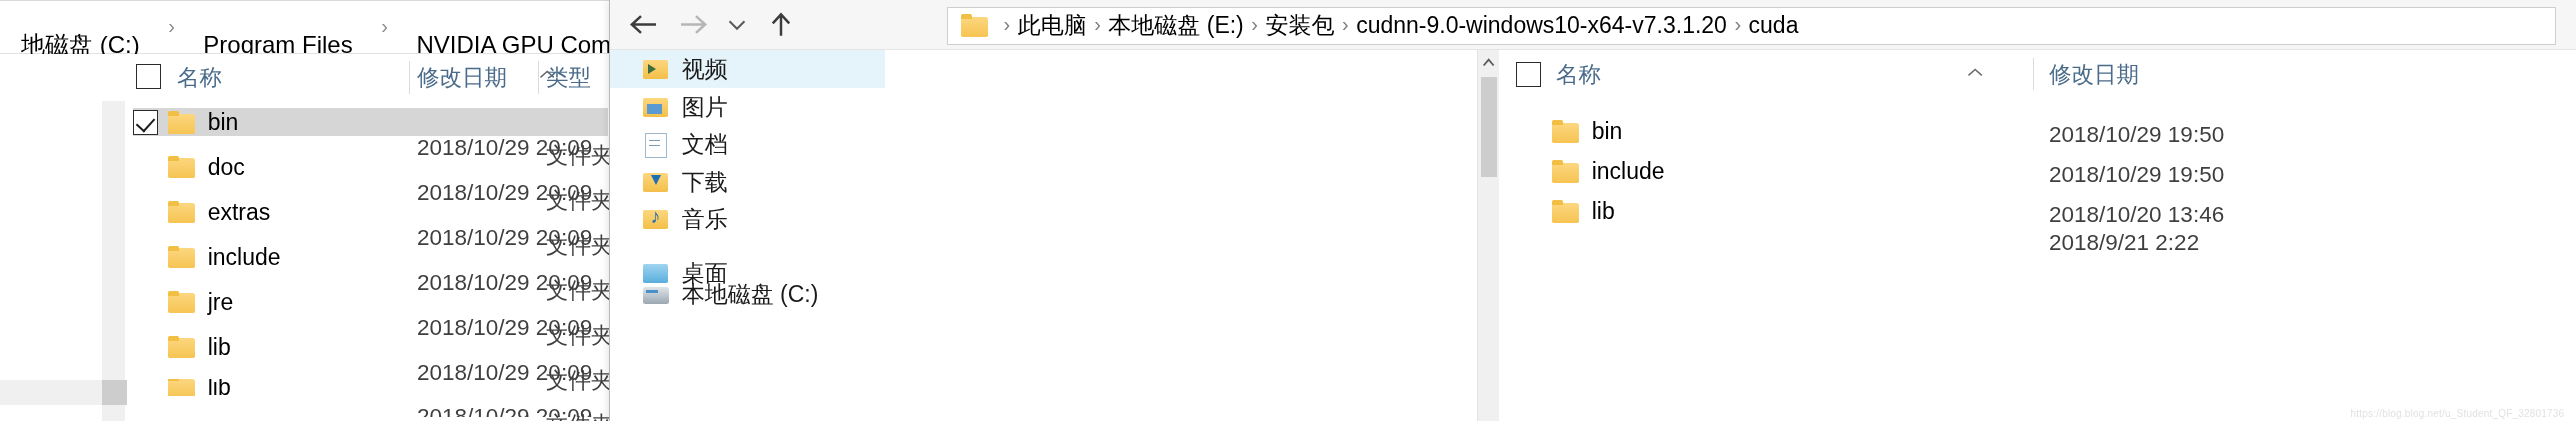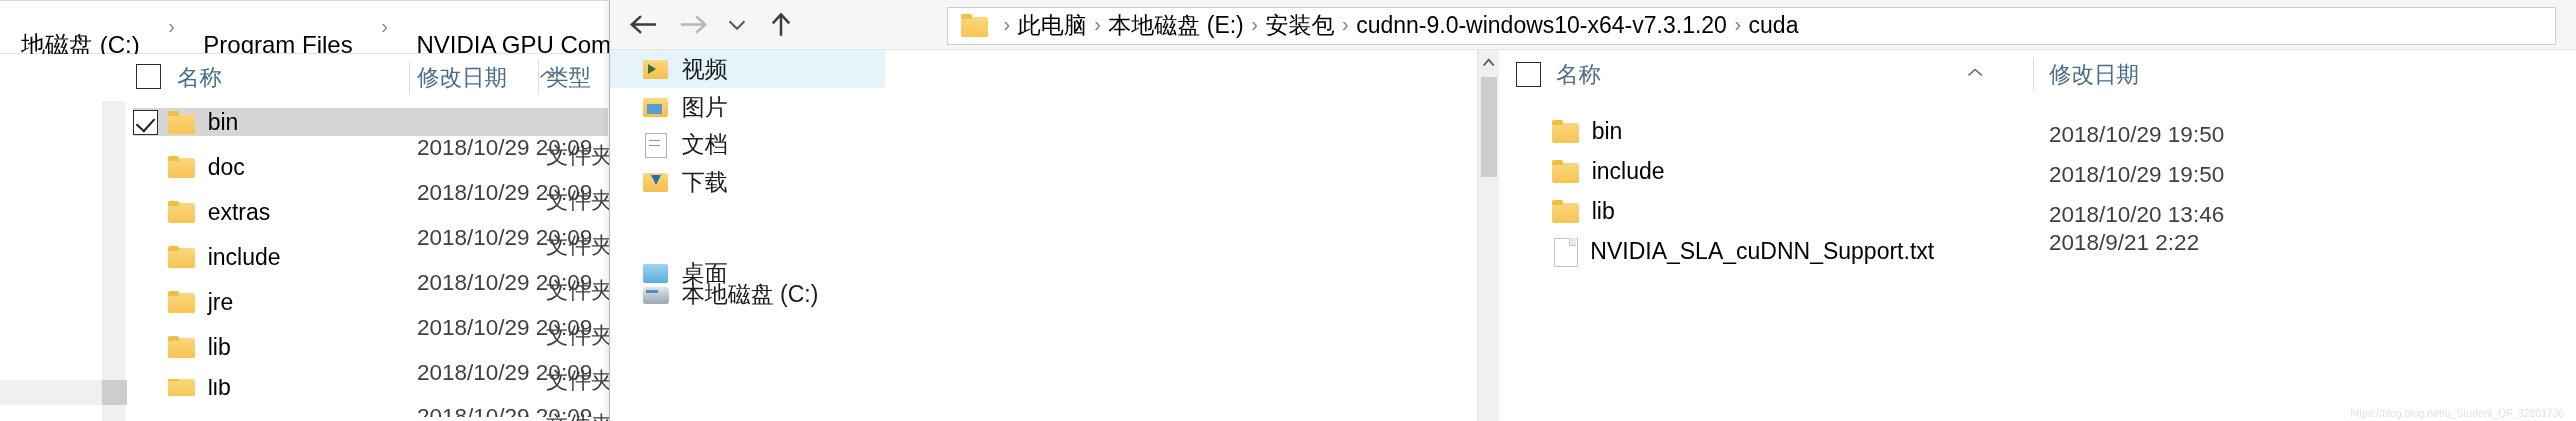--- a/index.html
+++ b/index.html
@@ -404,20 +404,24 @@
         <span>图片</span>
       </div>
       <div class="tree-item" style="top:75px;">
         <span class="t-ico ico-doc"></span>
         <span>文档</span>
       </div>
       <div class="tree-item" style="top:113px;">
         <span class="t-ico ico-dl"></span>
         <span>下载</span>
       </div>
+      <div class="tree-item" style="top:150px;">
+        <span class="t-ico ico-music"></span>
+        <span>音乐</span>
+      </div>
       <div class="tree-item" style="top:204px;">
         <span class="t-ico ico-desk"></span>
         <span>桌面</span>
       </div>
       <div class="tree-item" style="top:225px;">
         <span class="t-ico ico-disk"></span>
         <span>本地磁盘 (C:)</span>
       </div>
     </div>
 
@@ -459,24 +463,20 @@
         <span class="f-row-name">include</span>
       </div>
       <div class="f-row-date" style="top:112px;">2018/10/29 19:50</div>
 
       <div class="f-row" style="top:145px;">
         <span class="folder-ico"></span>
         <span class="f-row-name">lib</span>
       </div>
       <div class="f-row-date" style="top:152px;">2018/10/20 13:46</div>
 
-      <div class="f-row" style="top:185px;">
-        <span class="file-ico"></span>
-        <span class="f-row-name">NVIDIA_SLA_cuDNN_Support.txt</span>
-      </div>
       <div class="f-row-date" style="top:180px;">2018/9/21 2:22</div>
 
     </div>
 
     <div class="watermark">https://blog.blog.net/u_Student_QF_32801736</div>
   </div>
 
 </div>
 
 

